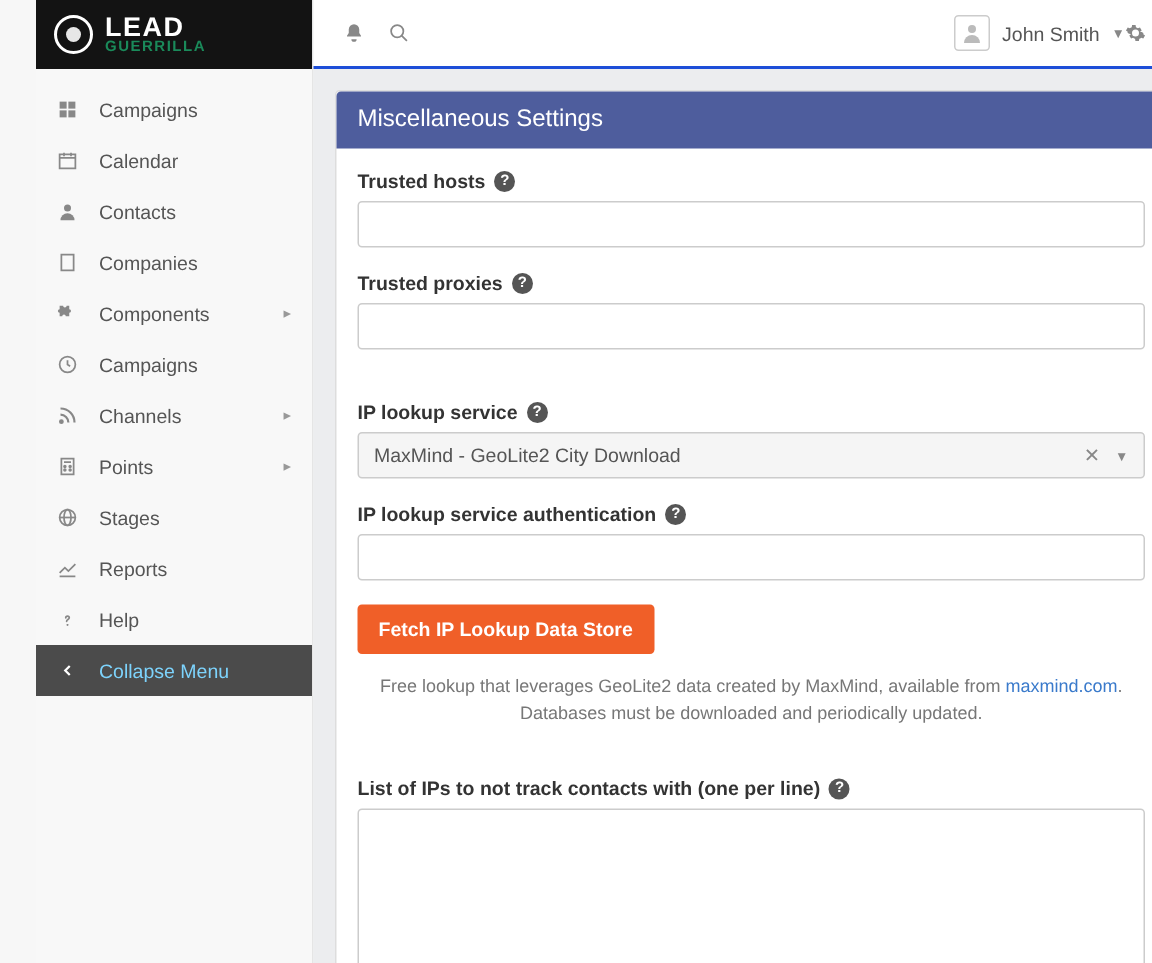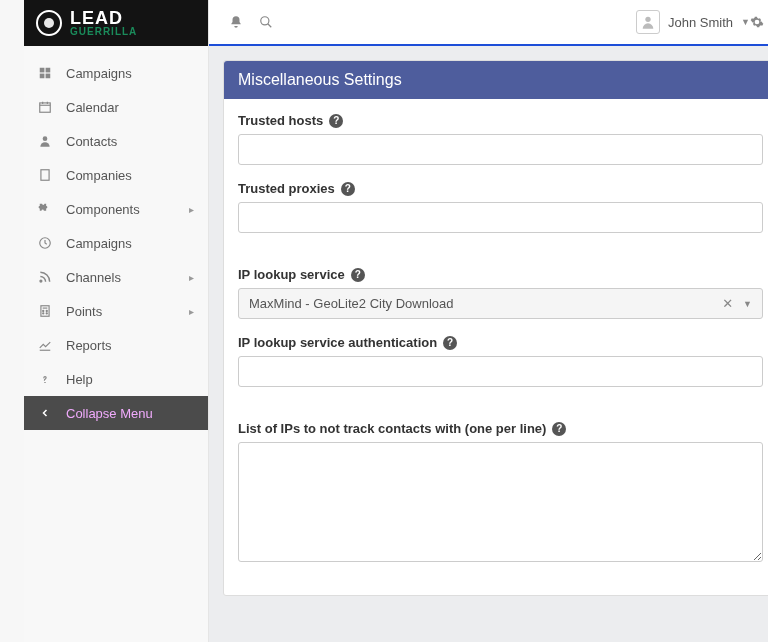--- a/index.html
+++ b/index.html
@@ -8,21 +8,21 @@
 
 .sidebar { width: 185px; background: #f8f8f8; border-right: 1px solid #e5e5e5; display: flex; flex-direction: column; flex-shrink: 0; }
 .logo-bar { height: 46px; background: #131313; display: flex; align-items: center; padding: 0 12px; gap: 8px; }
 .logo-icon { width: 26px; height: 26px; border-radius: 50%; border: 2px solid #fff; display: flex; align-items: center; justify-content: center; }
 .logo-inner { width: 10px; height: 10px; border-radius: 50%; background: #fff; opacity: .9; }
 .logo-text { display: flex; flex-direction: column; line-height: 1; }
 .logo-main { color: #fff; font-weight: 800; font-size: 18px; letter-spacing: 1px; }
 .logo-sub { color: #1a8a5a; font-weight: 700; font-size: 10px; letter-spacing: 1px; }
 .nav { list-style: none; flex: 1; padding-top: 10px; }
 .nav li { display: flex; align-items: center; height: 34px; padding: 0 14px; color: #555; cursor: pointer; gap: 14px; position: relative; }
-.nav li.collapse-item { background: #4b4b4b; color: #f0abfc; }
+.nav li.collapse-item { background: #4b4b4b; color: #7dd3fc; }
 .nav .icon { width: 14px; height: 14px; display: inline-flex; align-items: center; justify-content: center; color: #888; }
 .nav li.collapse-item .icon { color: #fff; }
 .nav .chev { position: absolute; right: 14px; color: #999; font-size: 10px; }
 
 .main { flex: 1; display: flex; flex-direction: column; background: #ecedef; }
 .topbar { height: 46px; background: #fff; display: flex; align-items: center; padding: 0 12px; border-bottom: 2px solid #1d4ed8; }
 .topbar .icon-btn { width: 30px; height: 30px; display: flex; align-items: center; justify-content: center; color: #888; cursor: pointer; }
 .topbar .spacer { flex: 1; }
 .user { display: flex; align-items: center; gap: 8px; cursor: pointer; color: #555; }
 .avatar { width: 24px; height: 24px; border: 1px solid #ccc; border-radius: 3px; display: flex; align-items: center; justify-content: center; color: #bbb; }
@@ -143,20 +143,30 @@
               <circle cx="9" cy="16" r="1" fill="currentColor"></circle>
               <circle cx="15" cy="16" r="1" fill="currentColor"></circle>
             </svg>
           </span>
           <span>Points</span>
           <span class="chev">▸</span>
         </li>
         <li>
           <span class="icon">
             <svg width="14" height="14" viewBox="0 0 24 24" fill="none" stroke="currentColor" stroke-width="2">
+              <circle cx="12" cy="12" r="9"></circle>
+              <ellipse cx="12" cy="12" rx="4" ry="9"></ellipse>
+              <line x1="3" y1="12" x2="21" y2="12"></line>
+            </svg>
+          </span>
+          <span>Stages</span>
+        </li>
+        <li>
+          <span class="icon">
+            <svg width="14" height="14" viewBox="0 0 24 24" fill="none" stroke="currentColor" stroke-width="2">
               <polyline points="3 17 9 11 13 15 21 7"></polyline>
               <polyline points="3 21 21 21"></polyline>
             </svg>
           </span>
           <span>Reports</span>
         </li>
         <li>
           <span class="icon">
             <svg width="14" height="14" viewBox="0 0 24 24" fill="currentColor">
               <path d="M12 18h0m-1-4c0-2 3-2 3-4a2 2 0 0 0-4 0" stroke="currentColor" stroke-width="2" fill="none" stroke-linecap="round"></path>
@@ -251,20 +261,26 @@
           </div>
 
           <div class="form-group">
             <div class="form-label">
               <span>IP lookup service authentication</span>
               <span class="help">?</span>
             </div>
             <input class="input" value="" style="">
           </div>
 
+          <div class="form-group">
+            <button class="btn-primary">Fetch IP Lookup Data Store</button>
+            <div class="hint">
+              <span>Free lookup that leverages GeoLite2 data created by MaxMind, available from </span><a href="#">maxmind.com</a><span>. Databases must be downloaded and periodically updated.</span>
+            </div>
+          </div>
 
           <div class="section-gap"></div>
 
           <div class="form-group">
             <div class="form-label">
               <span>List of IPs to not track contacts with (one per line)</span>
               <span class="help">?</span>
             </div>
             <textarea class="textarea" style=""></textarea>
           </div>

